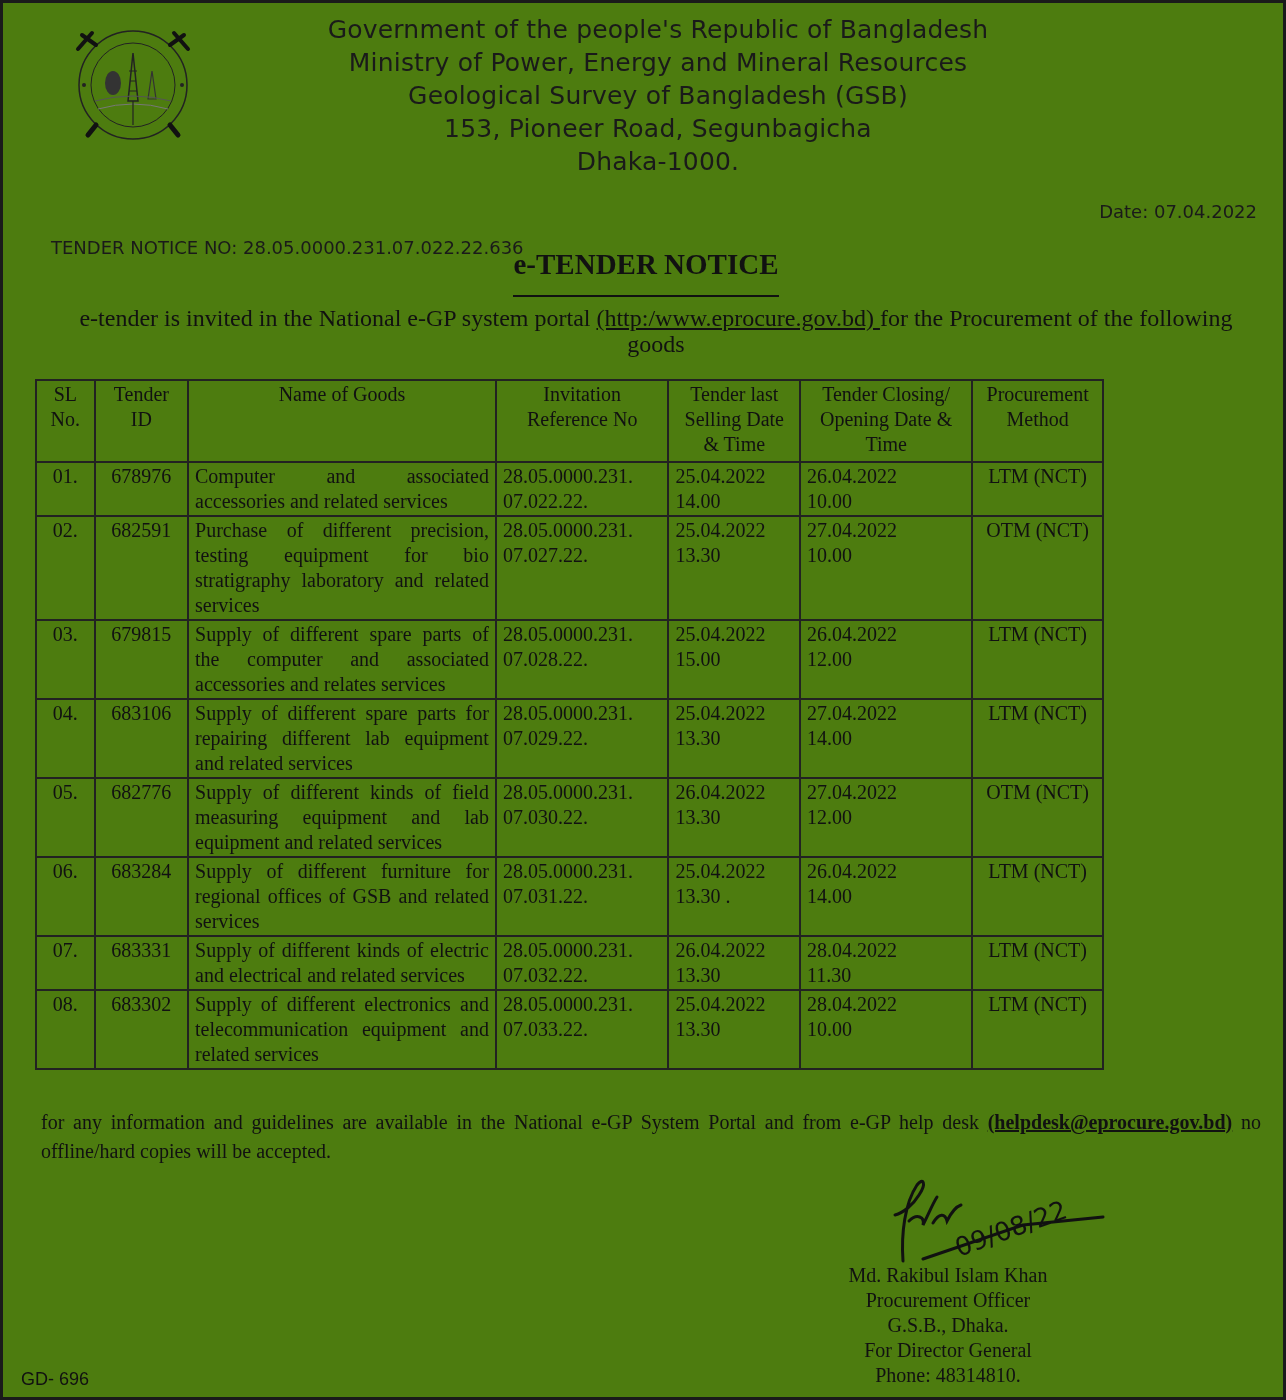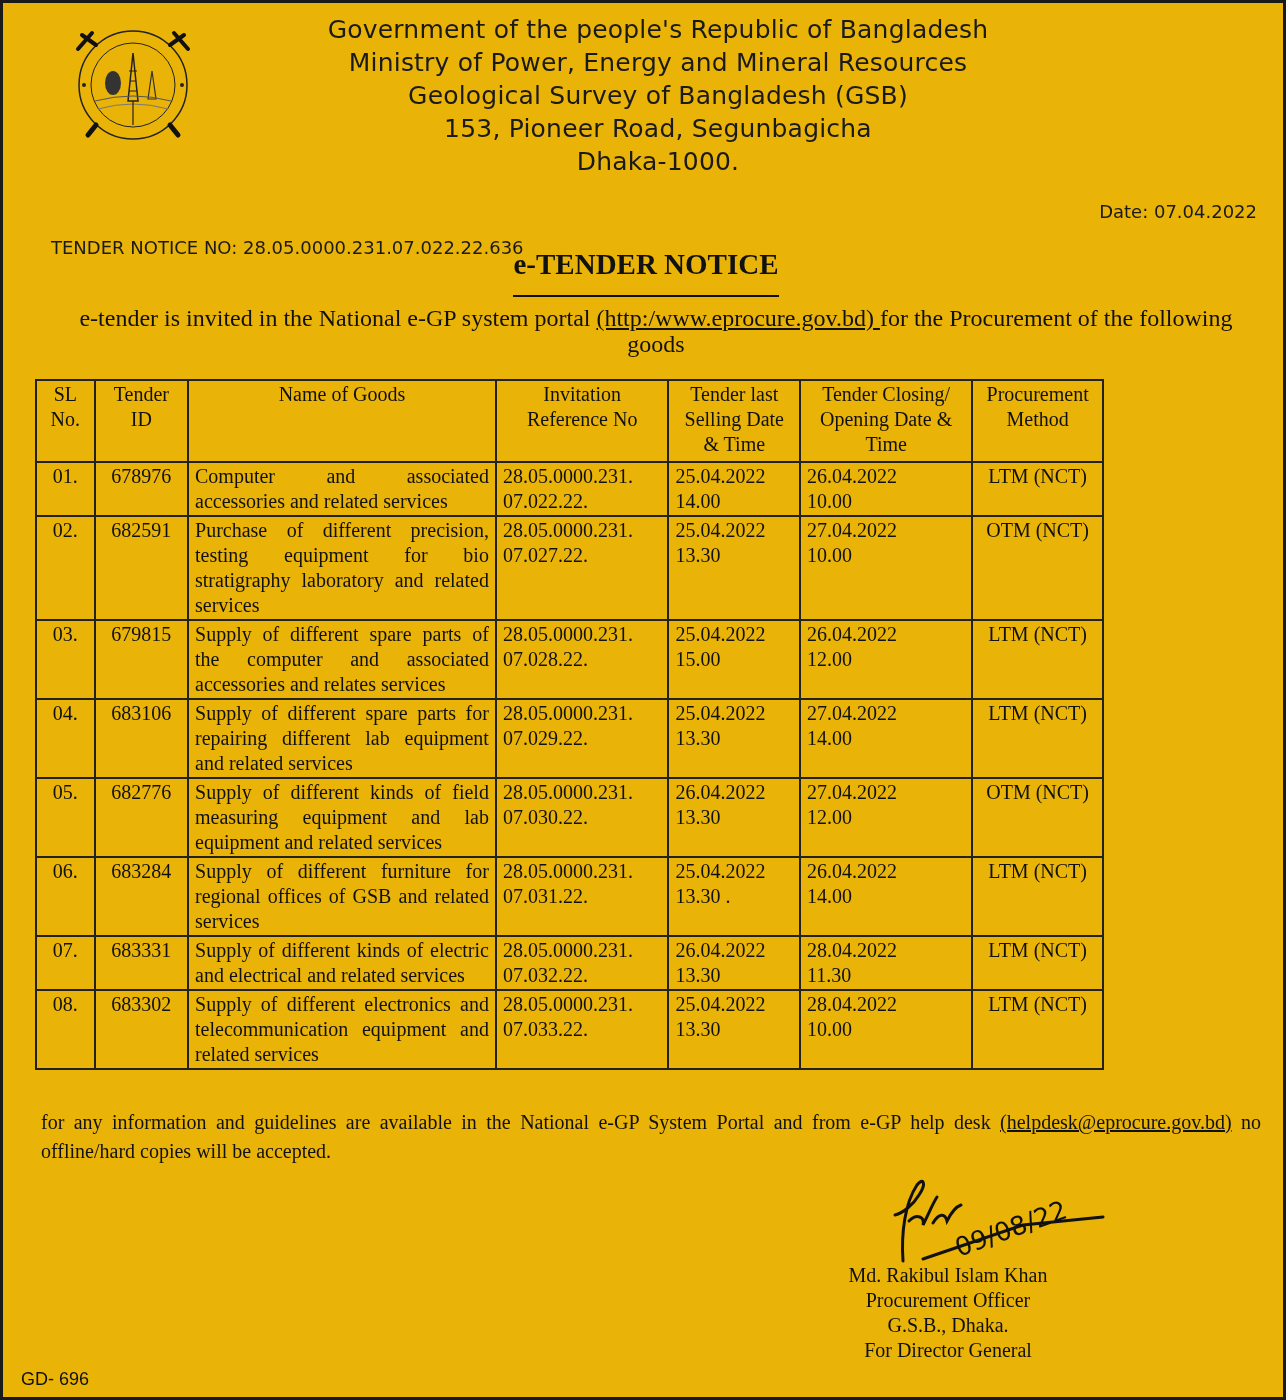--- a/index.html
+++ b/index.html
@@ -1,35 +1,35 @@
 <!DOCTYPE html>
 <html><head>
 <meta charset="utf-8">
 <style>
   html, body { margin: 0; padding: 0; background: #ffffff; }
   body { width: 1286px; height: 1400px; position: relative; overflow: hidden; font-family: "Liberation Serif", "DejaVu Serif", serif; color: #111; }
-  .page { position: absolute; left: 0; top: 0; width: 1280px; height: 1394px; border: 3px solid #1a1a1a; background: #eab308; }
+  .page { position: absolute; left: 0; top: 0; width: 1280px; height: 1394px; border: 3px solid #1a1a1a; background: #4d7c0f; }
   .logo { position: absolute; left: 65px; top: 18px; width: 130px; height: 122px; }
   .header { position: absolute; left: 250px; top: 10px; width: 810px; text-align: center; font-family: "DejaVu Sans", "Liberation Sans", sans-serif; font-size: 25px; line-height: 33px; color: #1a1a1a; font-weight: 400; }
   .header div { letter-spacing: 0.2px; }
   .notice-no { position: absolute; left: 48px; top: 198px; font-family: "DejaVu Sans", "Liberation Sans", sans-serif; font-size: 18px; color: #1a1a1a; margin-top: 36px; }
   .date { position: absolute; right: 26px; top: 198px; font-family: "DejaVu Sans", "Liberation Sans", sans-serif; font-size: 18px; color: #1a1a1a; }
   .title { position: absolute; left: 0; width: 1286px; top: 245px; text-align: center; font-size: 29px; font-weight: bold; }
   .title span { border-bottom: 2px solid #111; padding-bottom: 15px; }
   .intro { position: absolute; left: 48px; top: 302px; width: 1210px; font-size: 24px; line-height: 26px; text-align: center; }
   .intro .link { text-decoration: underline; }
   table.tenders { position: absolute; left: 32px; top: 376px; width: 1069px; border-collapse: collapse; font-size: 20px; line-height: 25px; }
   table.tenders th, table.tenders td { border: 2px solid #222; vertical-align: top; padding: 1px 6px 1px 6px; }
   table.tenders th { font-weight: normal; text-align: center; height: 78px; }
   td.c-sl, td.c-id, td.c-method { text-align: center; }
   td.c-goods { text-align: justify; text-align-last: left; }
   .col-sl { width: 60px; } .col-id { width: 95px; } .col-goods { width: 320px; } .col-ref { width: 175px; }
   .col-sell { width: 134px; } .col-close { width: 178px; } .col-method { width: 132px; }
   .footer-note { position: absolute; left: 38px; top: 1105px; width: 1220px; font-size: 20px; line-height: 29px; text-align: justify; }
-  .footer-note .email { font-weight: normal; text-decoration: underline; }
+  .footer-note .email { font-weight: bold; text-decoration: underline; }
   .signature { position: absolute; left: 870px; top: 1170px; width: 250px; height: 95px; }
   .signatory { position: absolute; left: 760px; top: 1260px; width: 370px; text-align: center; font-size: 20px; line-height: 25px; }
   .gd-code { position: absolute; left: 18px; top: 1366px; font-family: "Liberation Sans", sans-serif; font-size: 18px; }
 </style>
 </head>
 <body>
 
 <div class="page">
 
   <svg class="logo" viewBox="0 0 130 122">
@@ -239,16 +239,17 @@
     <path d="M30 88 C 28 60, 32 30, 44 12 C 50 4, 54 10, 46 22 C 40 32, 30 40, 22 42 M 36 48 C 44 40, 52 44, 50 52 C 56 40, 60 30, 64 24 M 60 50 C 66 40, 72 40, 74 48 C 78 40, 82 34, 88 32" fill="none" stroke="#111" stroke-width="3" stroke-linecap="round"></path>
     <path d="M50 86 L 150 52 L 230 44" fill="none" stroke="#111" stroke-width="3" stroke-linecap="round"></path>
     <text x="86" y="84" transform="rotate(-20 86 84)" font-family="DejaVu Sans, sans-serif" font-size="26" fill="#111">09/08/22</text>
   </svg>
 
   <div class="signatory">
     <div>Md. Rakibul Islam Khan</div>
     <div>Procurement Officer</div>
     <div>G.S.B., Dhaka.</div>
     <div>For Director General</div>
+    <div>Phone: 48314810.</div>
   </div>
 
   <div class="gd-code">GD- 696</div>
 </div>
 
 </body></html>

